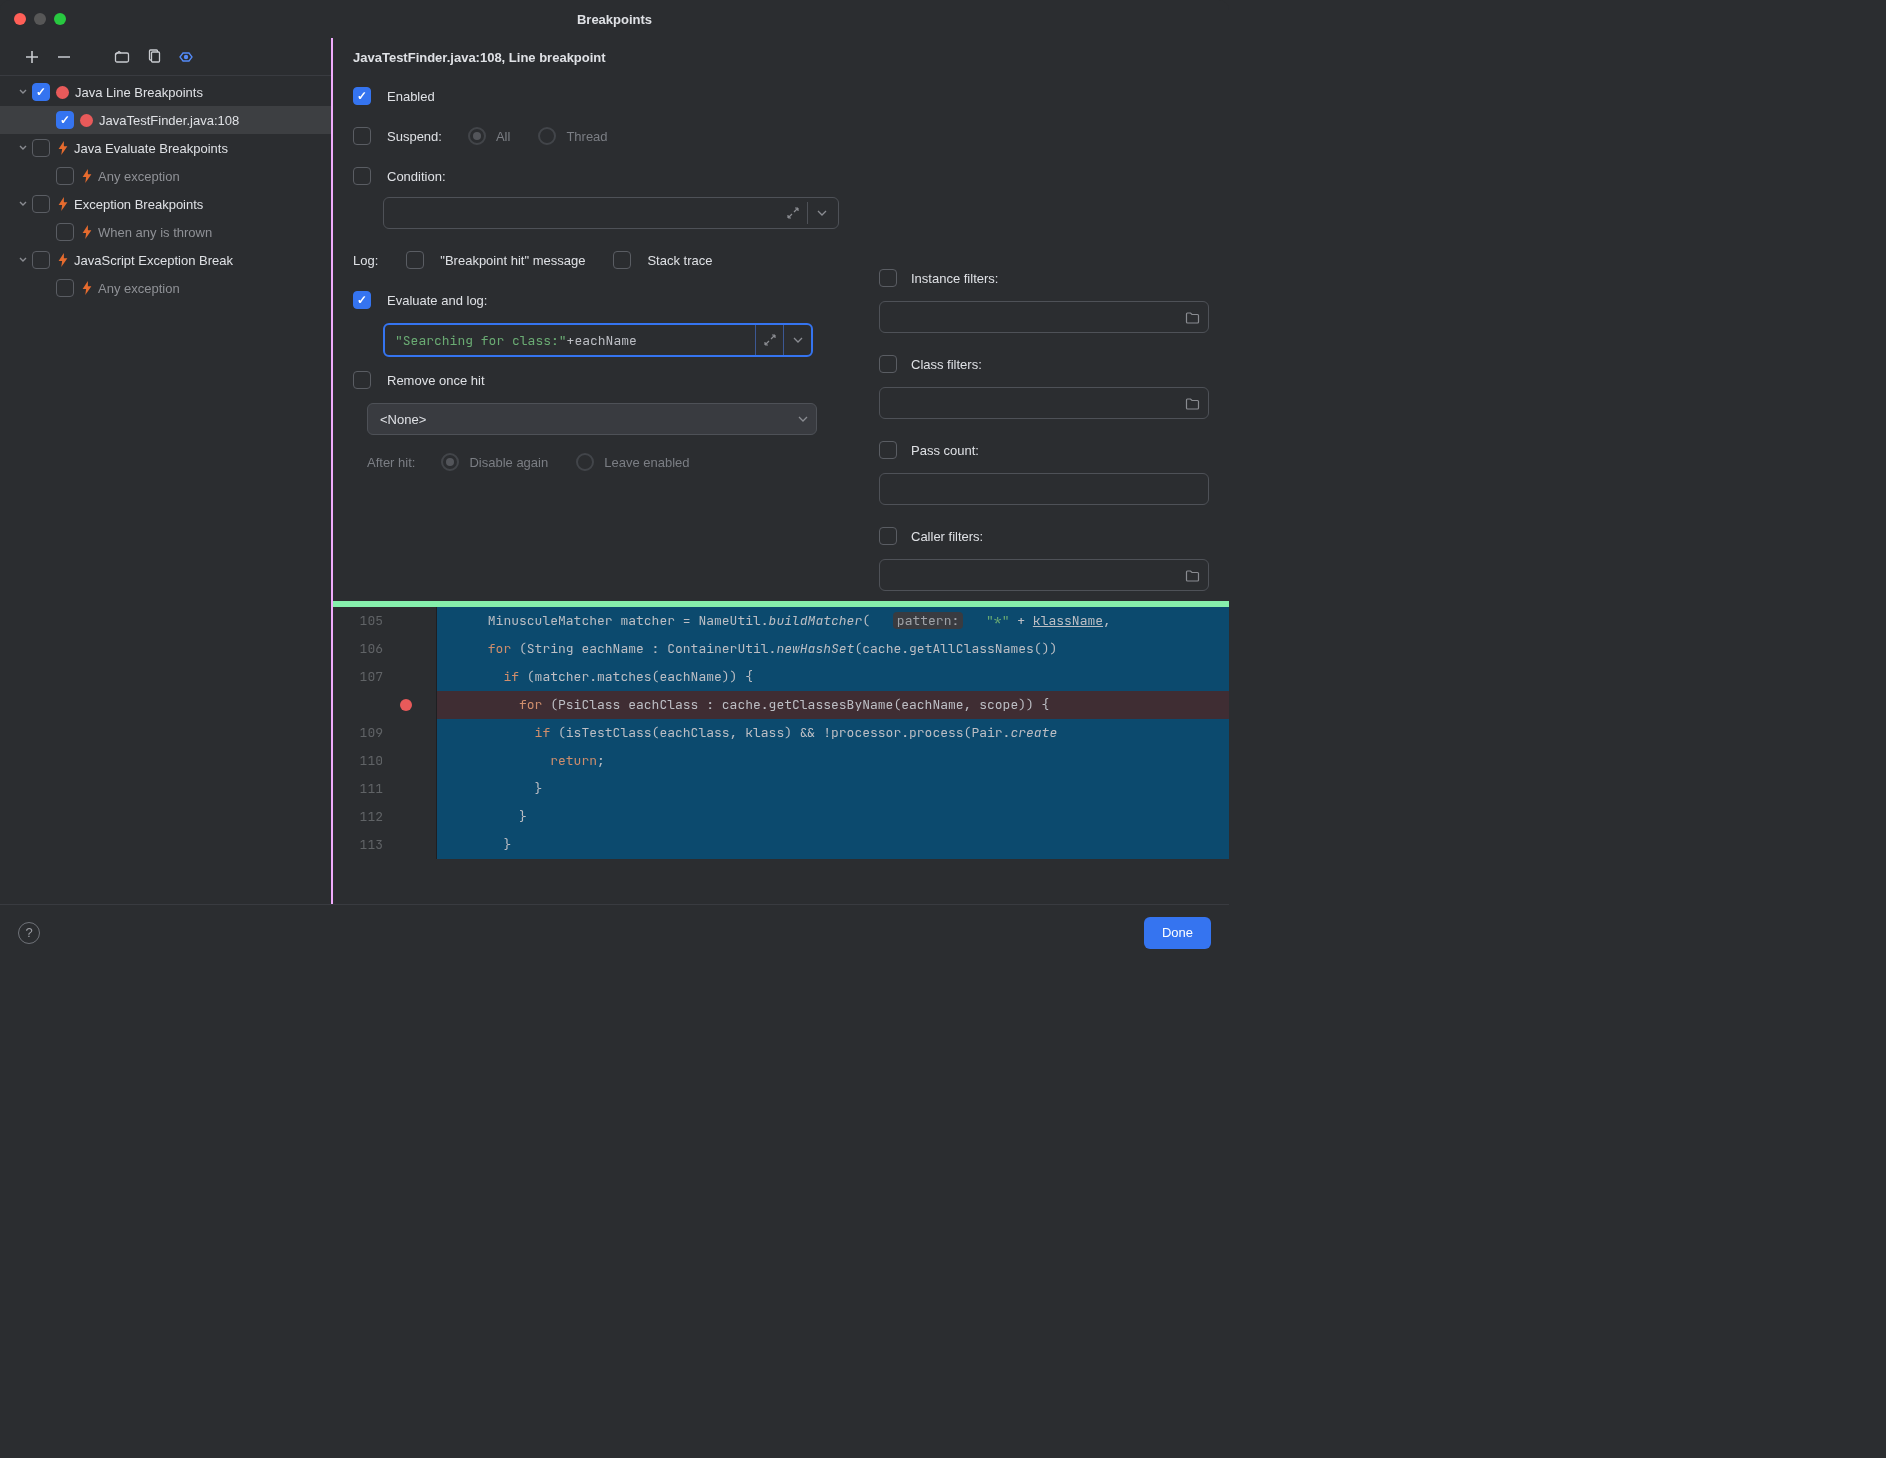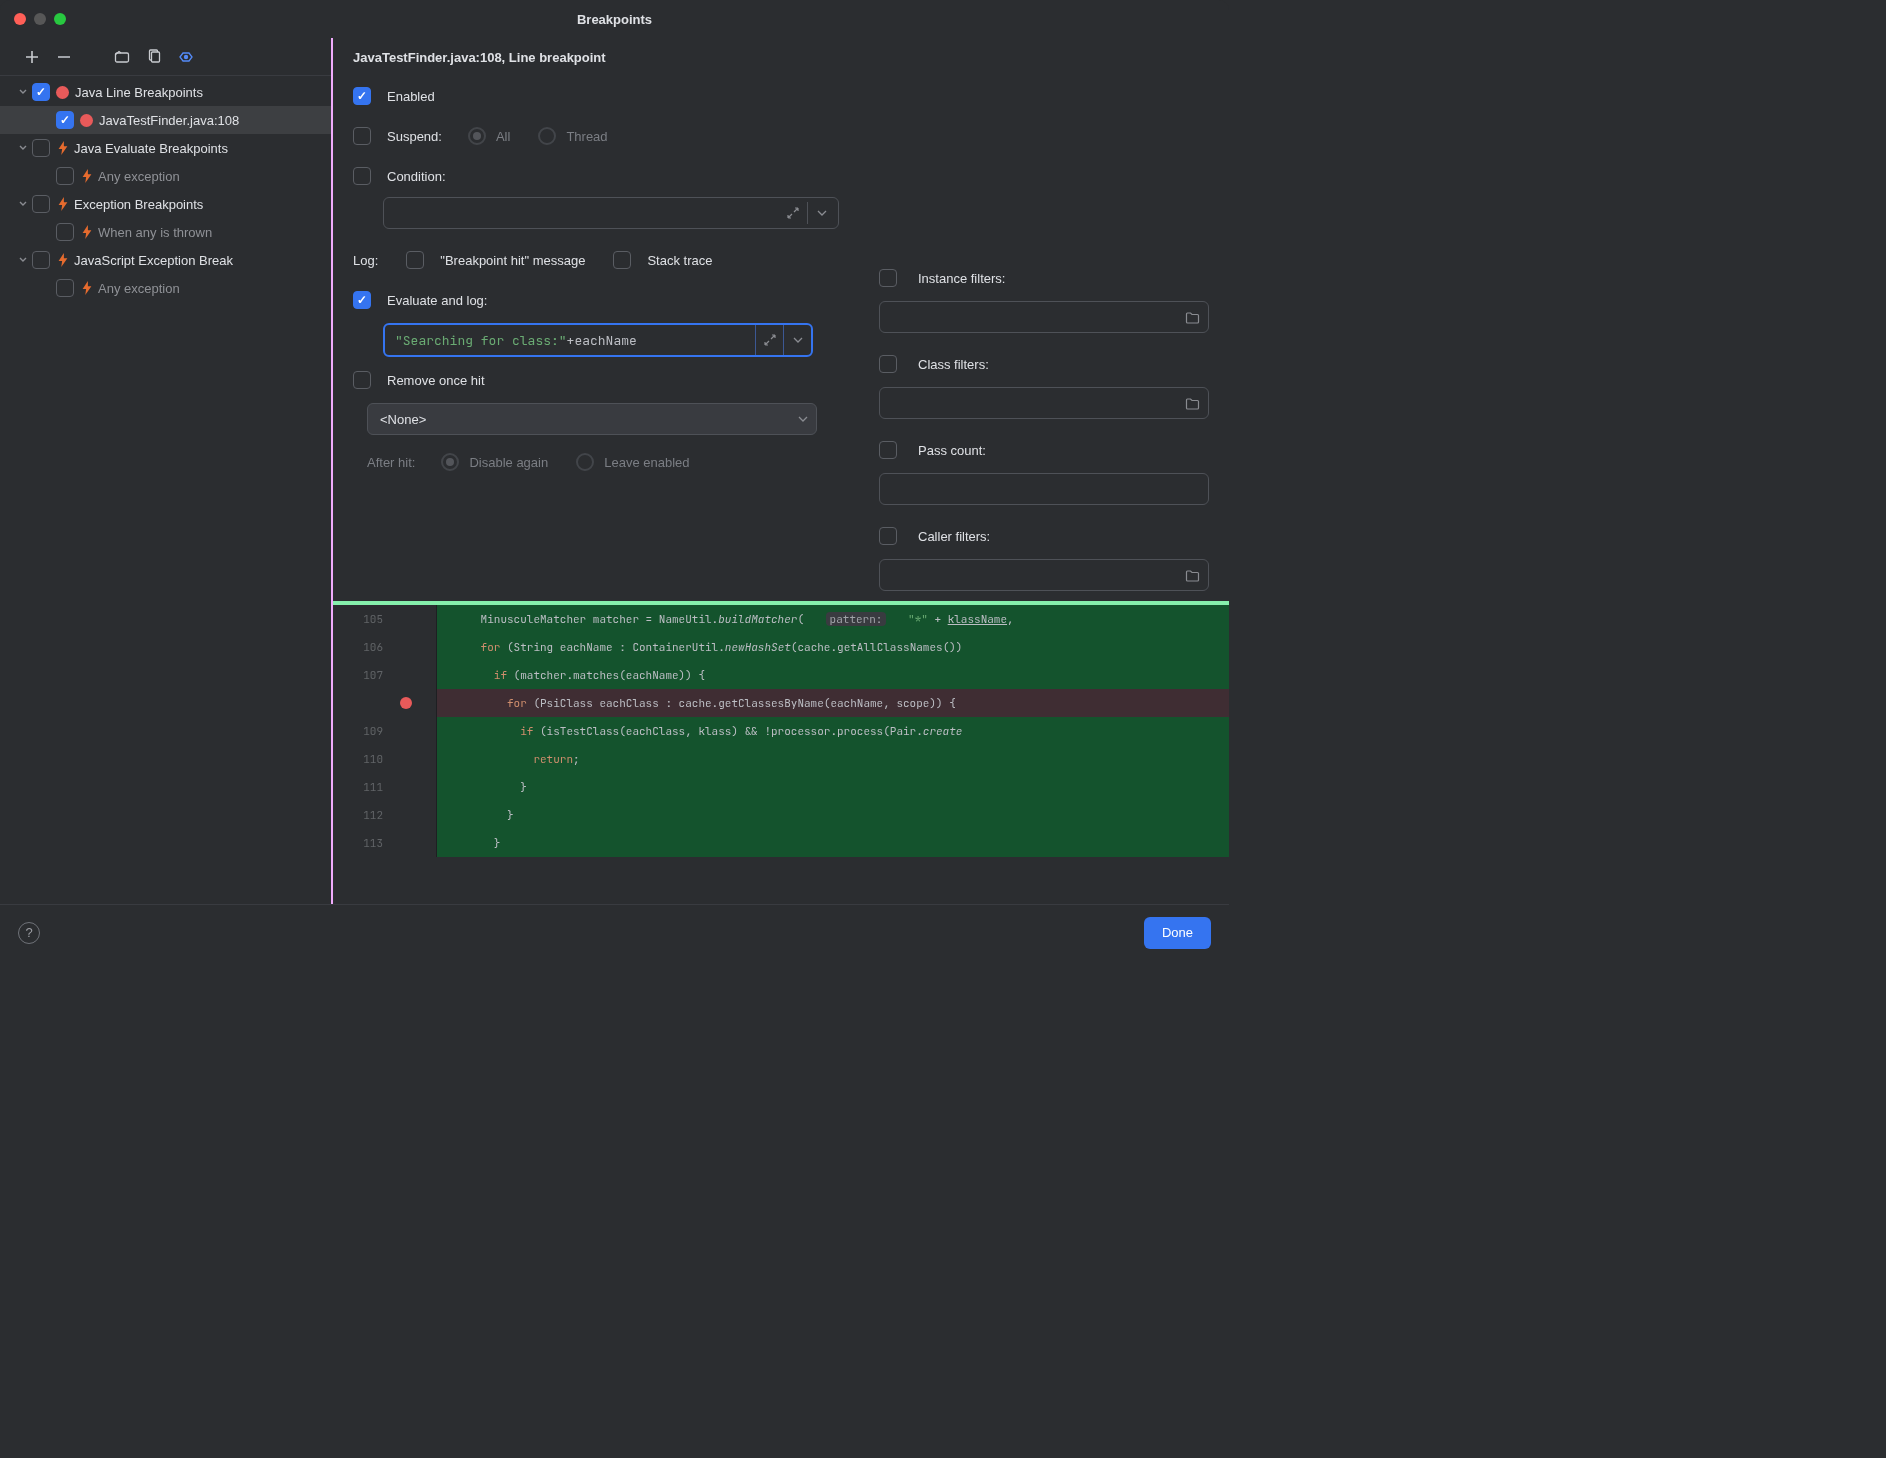--- a/index.html
+++ b/index.html
@@ -128,21 +128,21 @@
 }
 .form-left { flex: 1.05; }
 .form-right { width: 330px; }
 .form-row {
   display: flex;
   align-items: center;
   gap: 10px;
   min-height: 34px;
   margin-top: 6px;
 }
-.form-row.small-gap { gap: 15px; }
+.form-row.small-gap { gap: 8px; }
 .label { color: #dfe1e5; }
 .label.muted { color: #7b7e84; }
 .radio {
   width: 18px; height: 18px; border-radius: 50%;
   border: 2px solid #5a5d63;
   display: inline-flex; align-items: center; justify-content: center;
 }
 .radio.dim { opacity: .5; }
 .radio.selected::after { content: ""; width: 8px; height: 8px; background: #7b7e84; border-radius: 50%; }
 
@@ -209,24 +209,24 @@
   margin-top: 6px;
   border: 1px solid #4e5157; border-radius: 6px;
   height: 32px; display: flex; align-items: center;
   padding: 0 6px 0 10px;
   background: #2b2d30;
 }
 .side-input .spacer { flex: 1; }
 .side-input .folder { color: #8a8c91; width: 20px; height: 20px; display: flex; align-items: center; justify-content: center; }
 
 .code-preview {
-  border-top: 4px solid #86efac;
-  background: #14532d;
+  border-top: 6px solid #86efac;
+  background: #0c4a6e;
   font-family: "JetBrains Mono", Menlo, Consolas, monospace;
-  font-size: 11px;
+  font-size: 13px;
   overflow: hidden;
 }
 .code-line {
   display: flex; align-items: stretch; height: 28px;
 }
 .gutter {
   width: 60px;
   text-align: right;
   padding-right: 10px;
   color: #606366;

